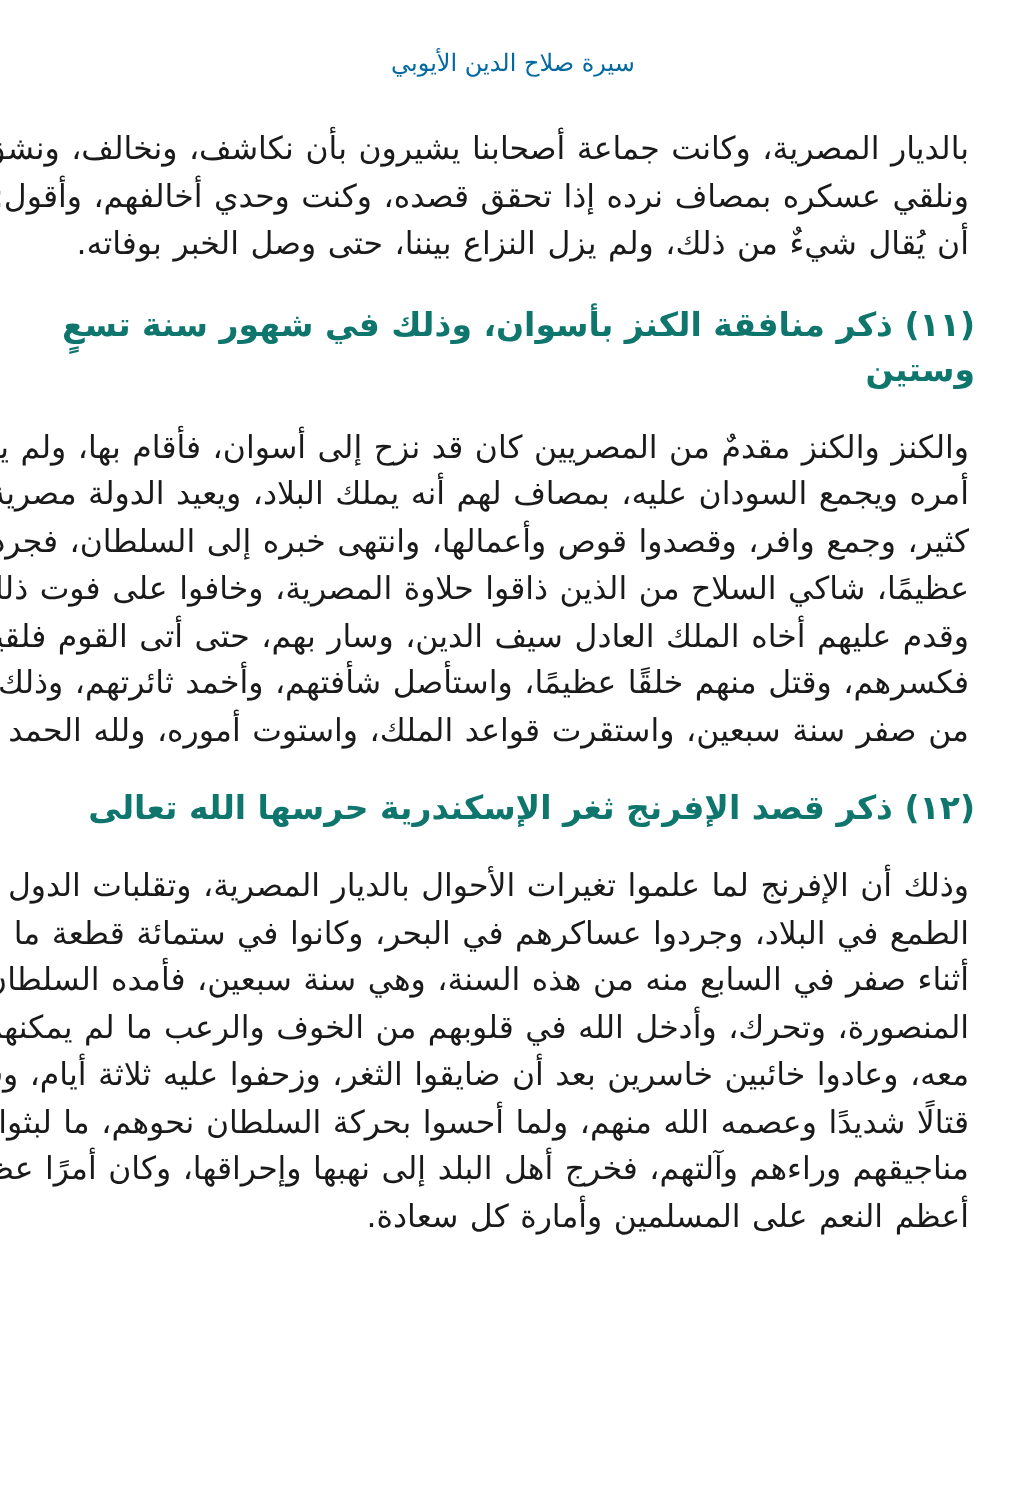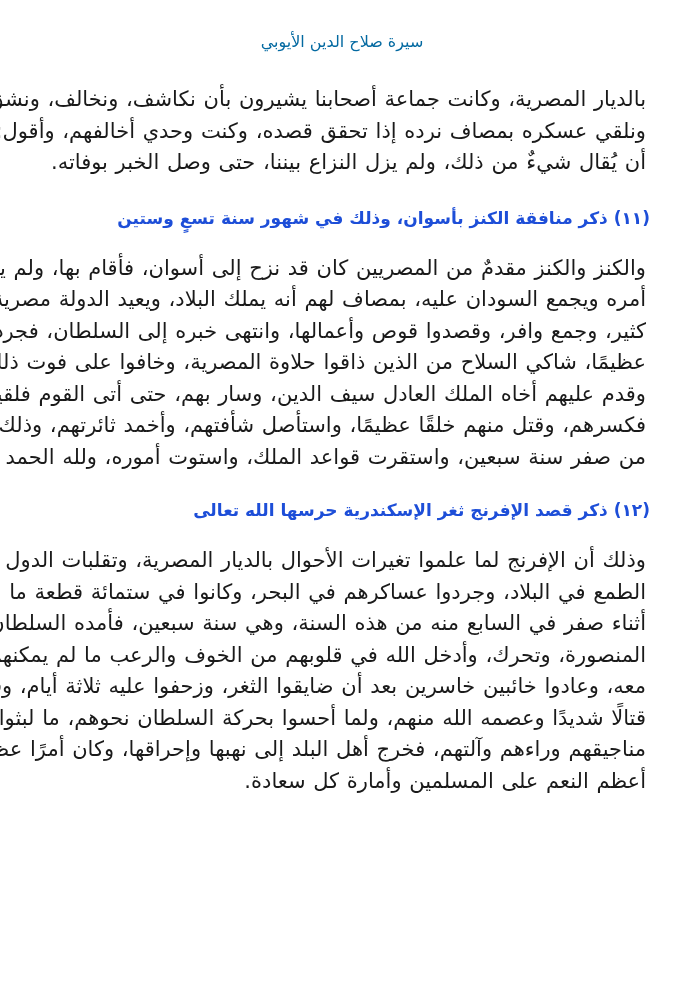--- a/index.html
+++ b/index.html
@@ -49,25 +49,25 @@
       display: block;
       text-align: justify;
       text-align-last: justify;
       white-space: nowrap;
       overflow: visible;
     }
     .line.last {
       text-align-last: right;
     }
     .heading {
-      font-size: 17px;
+      font-size: 22px;
       font-weight: bold;
       margin: 0;
       line-height: 30px;
-      color: #1d4ed8;
+      color: #0f766e;
     }
     .sec1 { margin-top: 24px; }
     .p2 { margin-top: 20px; }
     .sec2 { margin-top: 22px; }
     .p3 { margin-top: 20px; }
   </style>
 </head>
 <body>
 
 <div class="page">

